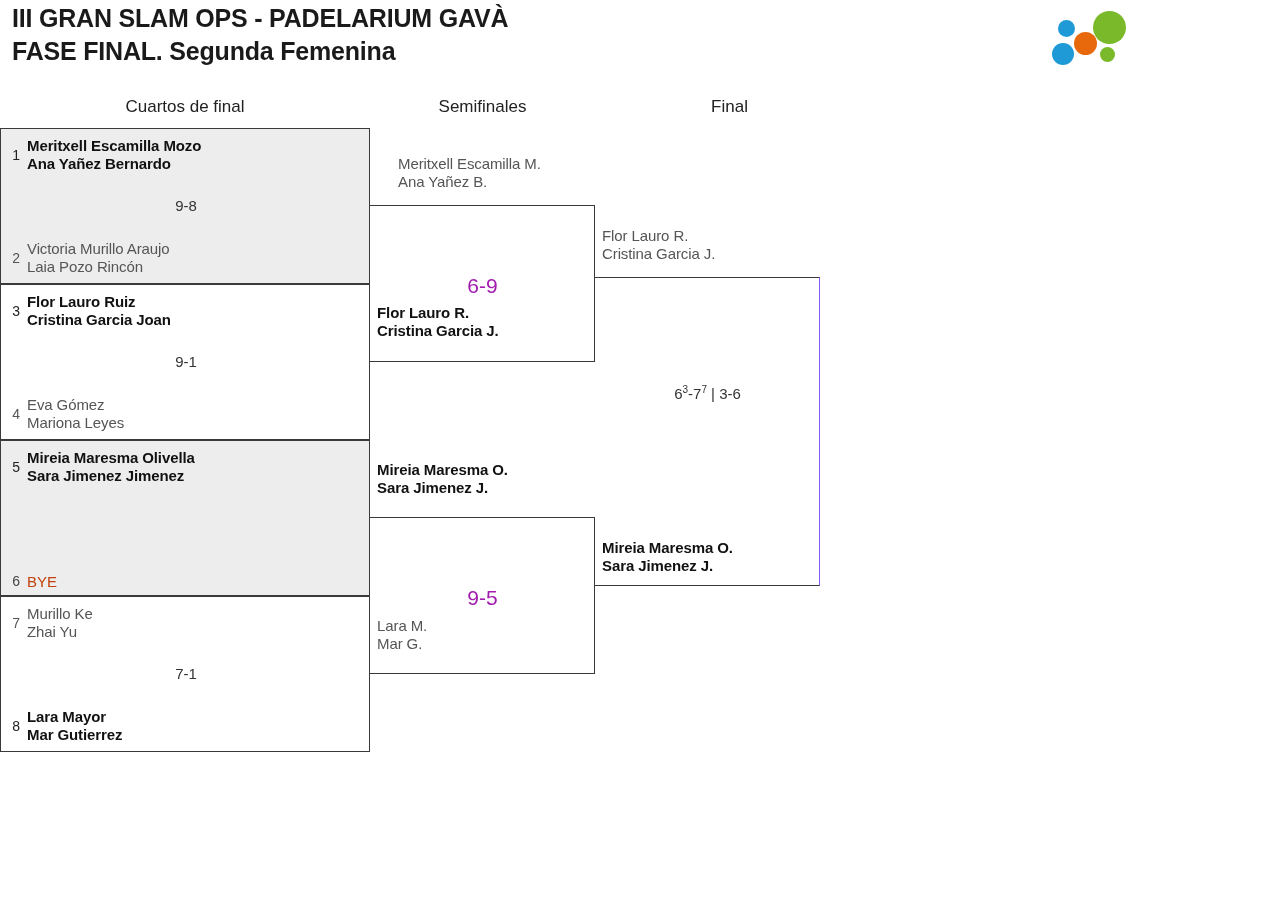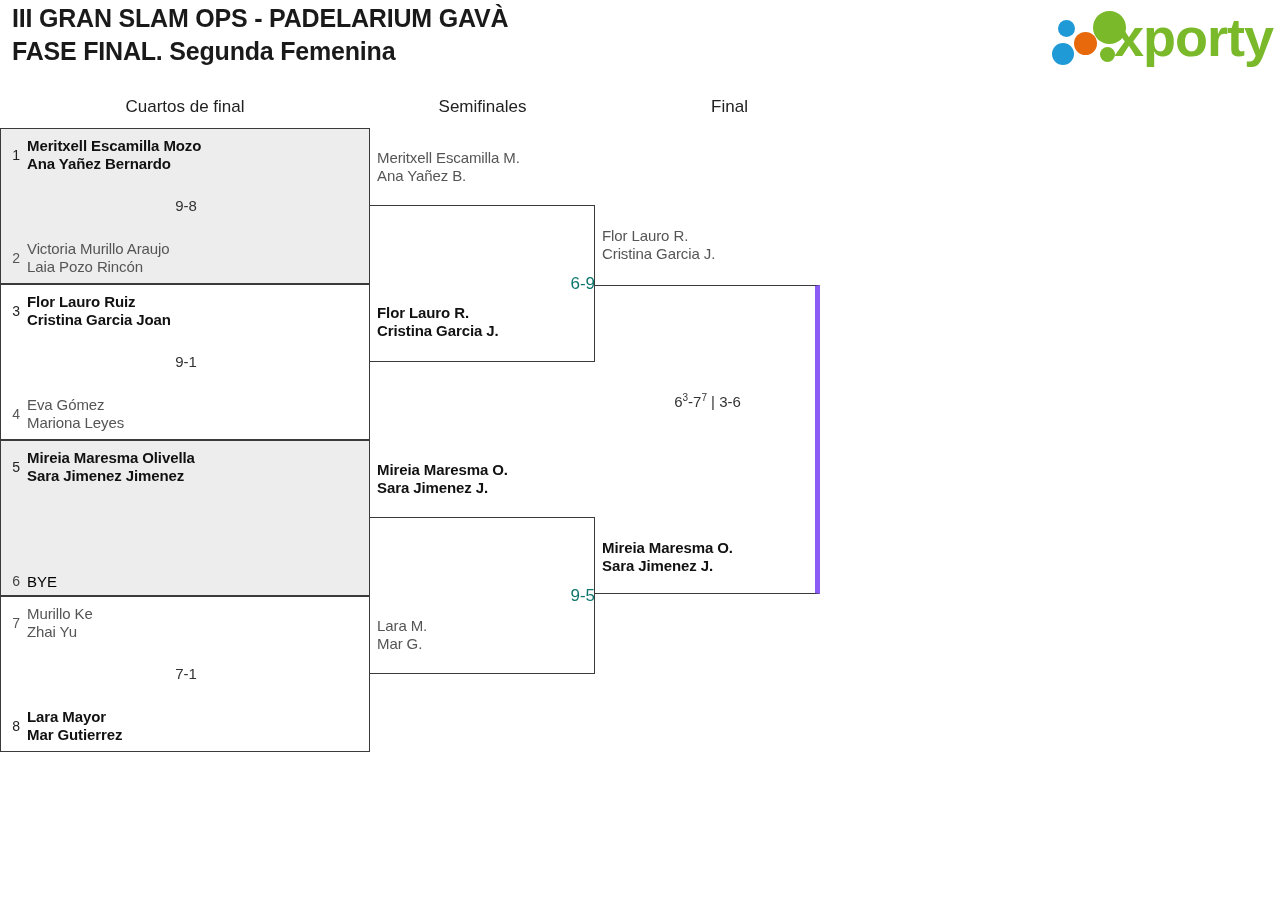--- a/index.html
+++ b/index.html
@@ -129,21 +129,21 @@
   .names {
     font-size: 15px;
     line-height: 18px;
     letter-spacing: -0.1px;
   }
   .names .nm { display: block; white-space: nowrap; }
   .winner .names { color: #111; font-weight: 700; }
   .loser  .names { color: #555; font-weight: 400; }
   .winner .seed  { color: #222; }
   .loser  .seed  { color: #555; }
-  .bye-label { font-size: 15px; color: #000000; line-height: 19px; }
+  .bye-label { font-size: 15px; color: #c2410c; line-height: 19px; }
 
   .r1-score {
     position: absolute;
     top: 68px;
     left: 0px;
     width: 370px;
     text-align: center;
     font-size: 15px;
     color: #333;
   }
@@ -158,52 +158,52 @@
     border-right: 1px solid #3a3a3a;
     border-left: none;
     background: #ffffff;
   }
   .r2-box.b1 { top: 205px; height: 157px; }
   .r2-box.b2 { top: 517px; height: 157px; }
   .r2-score {
     position: absolute;
     top: 68px; left: 0;
     width: 225px;
-    text-align: right;
-    font-size: 17px;
-    color: #0f766e;
+    text-align: center;
+    font-size: 21px;
+    color: #a21caf;
   }
 
   
   .r2-team {
     position: absolute;
     left: 377px;
     width: 215px;
     font-size: 15px;
     line-height: 18px;
     letter-spacing: -0.1px;
   }
   .r2-team .nm { display: block; white-space: nowrap; }
   .r2-team.winner { color: #111; font-weight: 700; }
   .r2-team.loser  { color: #555; font-weight: 400; }
-  .r2-team.t1 { top: 149px; }
+  .r2-team.t1 { top: 155px; margin-left: 21px; }
   .r2-team.t2 { top: 304px; }
   .r2-team.t3 { top: 461px; }
   .r2-team.t4 { top: 617px; }
 
   
   .r3-box {
     position: absolute;
     left: 595px;
-    top: 285px;
+    top: 277px;
     width: 225px;
     height: 309px;
     border-top: 1px solid #3a3a3a;
     border-bottom: 1px solid #3a3a3a;
-    border-right: 5px solid #8b5cf6;
+    border-right: 1px solid #8b5cf6;
     border-left: none;
     background: #ffffff;
   }
   .r3-score {
     position: absolute;
     top: 107px; left: 0;
     width: 225px;
     text-align: center;
     font-size: 15px;
     color: #333;
@@ -235,21 +235,20 @@
   </div>
 
   <div class="logo">
     <div class="logo-dots">
       <span class="dot dot-blue-top"></span>
       <span class="dot dot-orange"></span>
       <span class="dot dot-blue-low"></span>
       <span class="dot dot-green-big"></span>
       <span class="dot dot-green-small"></span>
     </div>
-    <div class="logo-text">xporty</div>
   </div>
 </div>
 
 <div class="col-headers">
   <div class="col-header c2">Semifinales</div>
   <div class="col-header c1">Cuartos de final</div>
   <div class="col-header c3">Final</div>
 </div>
 
 <div class="bracket">

